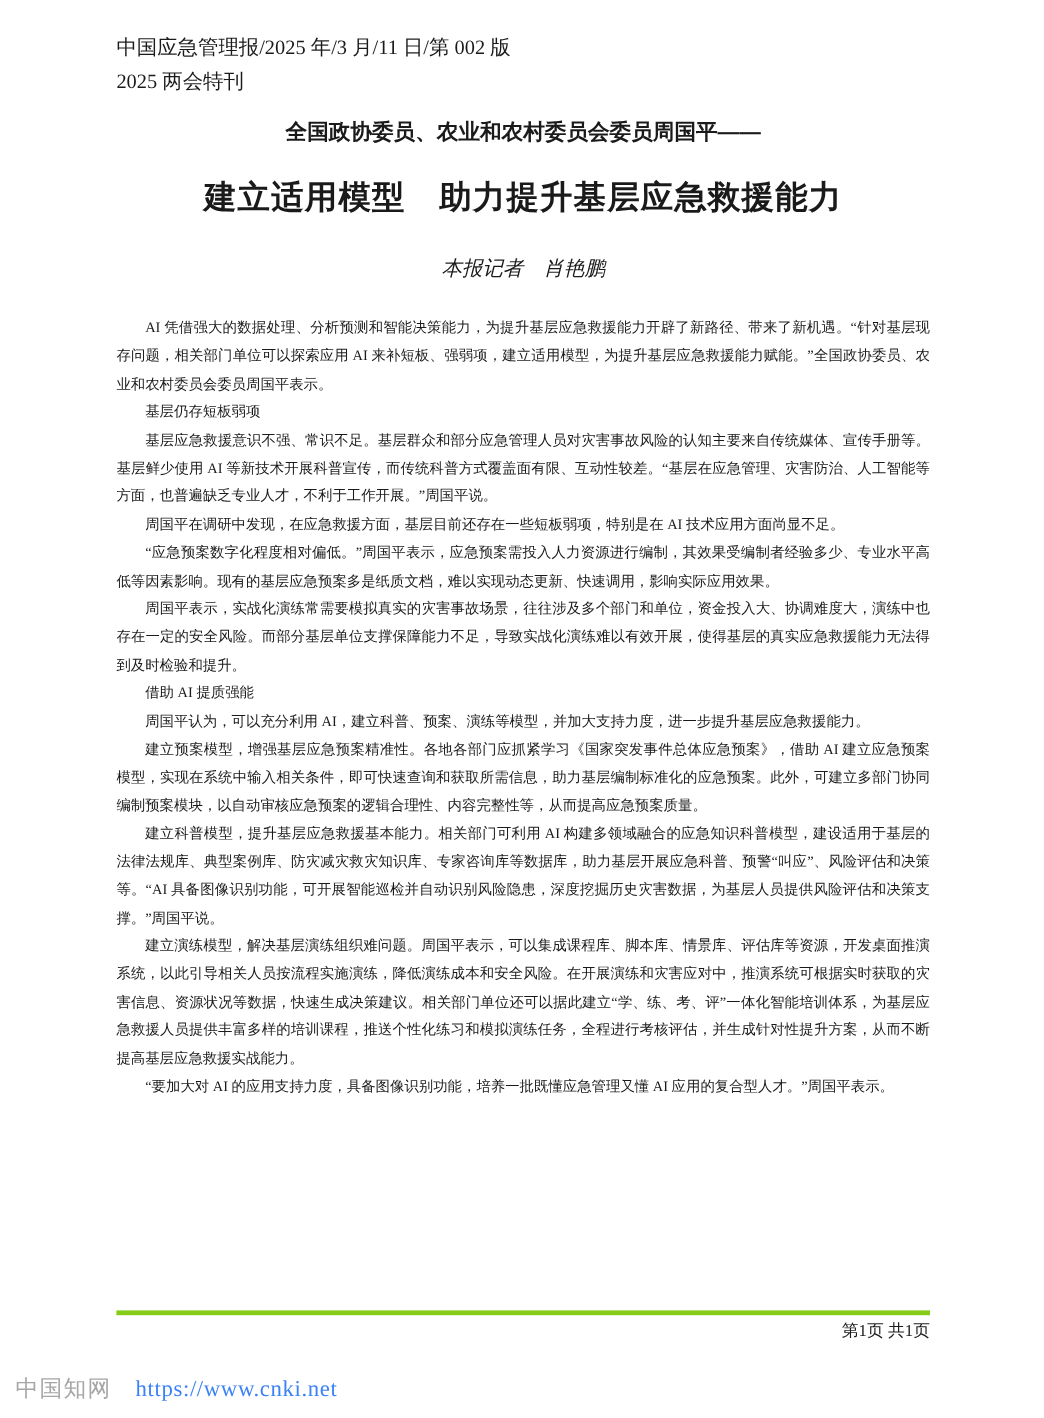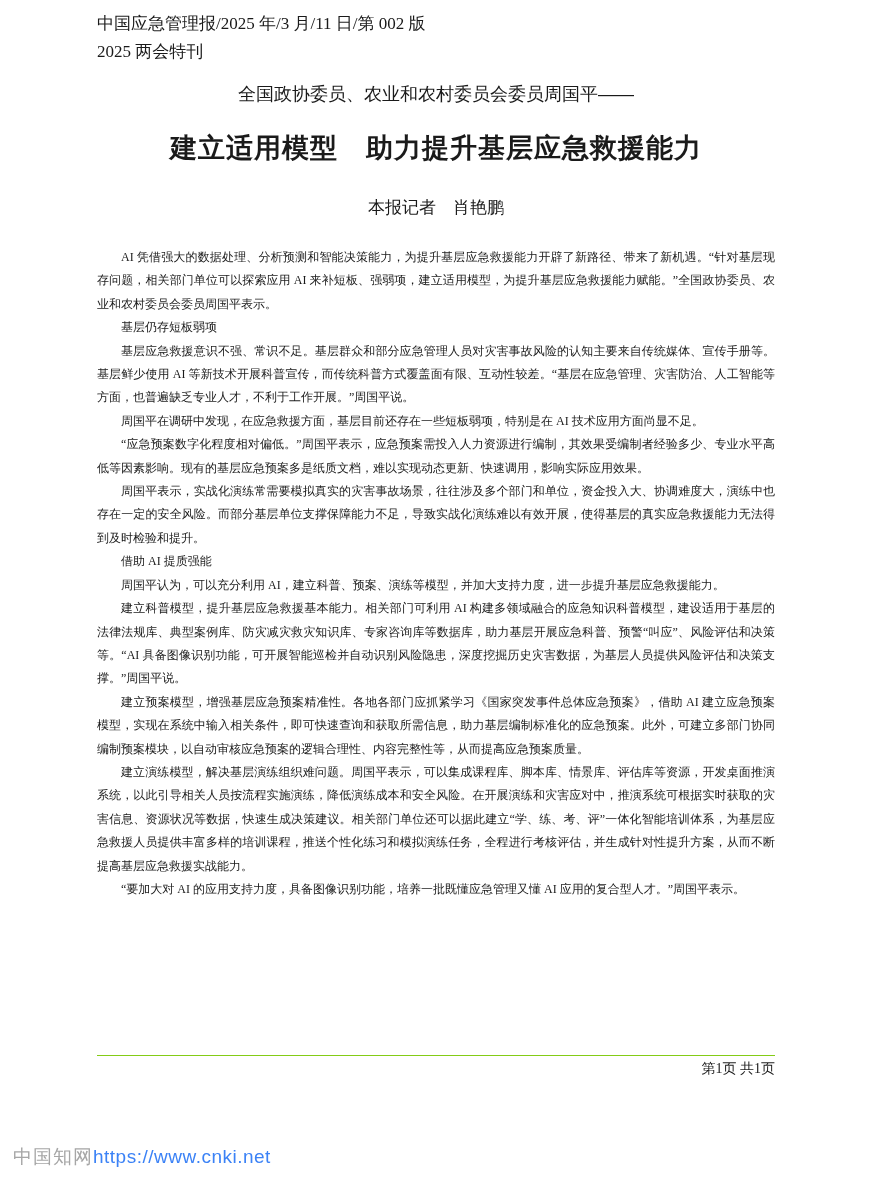--- a/index.html
+++ b/index.html
@@ -13,73 +13,75 @@
     font-family: "Liberation Serif", "DejaVu Serif", serif;
     color: #1a1a1a;
   }
   .content {
     position: absolute;
     left: 97px;
     right: 95px;
     top: 0;
   }
   .source-info {
-    padding-top: 10px;
+    padding-top: 26px;
     font-size: 17px;
     line-height: 28px;
     text-align: left;
   }
   .kicker {
     margin-top: 16px;
     font-size: 18px;
-    font-weight: normal;
+    font-weight: bold;
     text-align: center;
     font-family: "Liberation Sans", sans-serif;
   }
   .headline {
     margin-top: 24px;
     font-size: 27px;
     font-weight: bold;
     text-align: center;
     letter-spacing: 1px;
   }
   .byline {
     margin-top: 30px;
     font-size: 17px;
     text-align: center;
+    font-style: italic;
   }
   .article {
     margin-top: 27px;
   }
   .article p {
     font-size: 12px;
     line-height: 23.4px;
     text-align: justify;
     text-indent: 2em;
     word-break: break-all;
   }
   .footer {
     position: absolute;
     left: 97px;
     right: 95px;
-    top: 1055px;
-    border-top: 1px solid #84cc16;
+    top: 1092px;
+    border-top: 4px solid #84cc16;
   }
   .page-number {
     margin-top: 4px;
     font-size: 14px;
     text-align: right;
   }
   .watermark {
     position: absolute;
     left: 13px;
     top: 1144px;
     display: flex;
     align-items: baseline;
-    font-family: Liberation Sans, sans-serif;
+    gap: 20px;
+    font-family: Liberation Serif, serif;
   }
   .watermark .brand {
     font-size: 19px;
     color: #a6a6a6;
     letter-spacing: 1px;
   }
   .watermark .url {
     font-size: 19px;
     color: #3b82f6;
     letter-spacing: 0.5px;
@@ -104,22 +106,22 @@
 
     <div class="article">
         <p class="para">AI 凭借强大的数据处理、分析预测和智能决策能力，为提升基层应急救援能力开辟了新路径、带来了新机遇。“针对基层现存问题，相关部门单位可以探索应用 AI 来补短板、强弱项，建立适用模型，为提升基层应急救援能力赋能。”全国政协委员、农业和农村委员会委员周国平表示。</p>
         <p class="subhead">基层仍存短板弱项</p>
         <p class="para">基层应急救援意识不强、常识不足。基层群众和部分应急管理人员对灾害事故风险的认知主要来自传统媒体、宣传手册等。基层鲜少使用 AI 等新技术开展科普宣传，而传统科普方式覆盖面有限、互动性较差。“基层在应急管理、灾害防治、人工智能等方面，也普遍缺乏专业人才，不利于工作开展。”周国平说。</p>
         <p class="para">周国平在调研中发现，在应急救援方面，基层目前还存在一些短板弱项，特别是在 AI 技术应用方面尚显不足。</p>
         <p class="para">“应急预案数字化程度相对偏低。”周国平表示，应急预案需投入人力资源进行编制，其效果受编制者经验多少、专业水平高低等因素影响。现有的基层应急预案多是纸质文档，难以实现动态更新、快速调用，影响实际应用效果。</p>
         <p class="para">周国平表示，实战化演练常需要模拟真实的灾害事故场景，往往涉及多个部门和单位，资金投入大、协调难度大，演练中也存在一定的安全风险。而部分基层单位支撑保障能力不足，导致实战化演练难以有效开展，使得基层的真实应急救援能力无法得到及时检验和提升。</p>
         <p class="subhead">借助 AI 提质强能</p>
         <p class="para">周国平认为，可以充分利用 AI，建立科普、预案、演练等模型，并加大支持力度，进一步提升基层应急救援能力。</p>
+        <p class="para">建立预案模型，增强基层应急预案精准性。各地各部门应抓紧学习《国家突发事件总体应急预案》，借助 AI 建立应急预案模型，实现在系统中输入相关条件，即可快速查询和获取所需信息，助力基层编制标准化的应急预案。此外，可建立多部门协同编制预案模块，以自动审核应急预案的逻辑合理性、内容完整性等，从而提高应急预案质量。</p>
         <p class="para">建立科普模型，提升基层应急救援基本能力。相关部门可利用 AI 构建多领域融合的应急知识科普模型，建设适用于基层的法律法规库、典型案例库、防灾减灾救灾知识库、专家咨询库等数据库，助力基层开展应急科普、预警“叫应”、风险评估和决策等。“AI 具备图像识别功能，可开展智能巡检并自动识别风险隐患，深度挖掘历史灾害数据，为基层人员提供风险评估和决策支撑。”周国平说。</p>
-        <p class="para">建立预案模型，增强基层应急预案精准性。各地各部门应抓紧学习《国家突发事件总体应急预案》，借助 AI 建立应急预案模型，实现在系统中输入相关条件，即可快速查询和获取所需信息，助力基层编制标准化的应急预案。此外，可建立多部门协同编制预案模块，以自动审核应急预案的逻辑合理性、内容完整性等，从而提高应急预案质量。</p>
         <p class="para">建立演练模型，解决基层演练组织难问题。周国平表示，可以集成课程库、脚本库、情景库、评估库等资源，开发桌面推演系统，以此引导相关人员按流程实施演练，降低演练成本和安全风险。在开展演练和灾害应对中，推演系统可根据实时获取的灾害信息、资源状况等数据，快速生成决策建议。相关部门单位还可以据此建立“学、练、考、评”一体化智能培训体系，为基层应急救援人员提供丰富多样的培训课程，推送个性化练习和模拟演练任务，全程进行考核评估，并生成针对性提升方案，从而不断提高基层应急救援实战能力。</p>
         <p class="para">“要加大对 AI 的应用支持力度，具备图像识别功能，培养一批既懂应急管理又懂 AI 应用的复合型人才。”周国平表示。</p>
       </div>
   </div>
 
   <div class="footer">
     <div class="page-number">第1页 共1页</div>
   </div>
 
   <div class="watermark">

